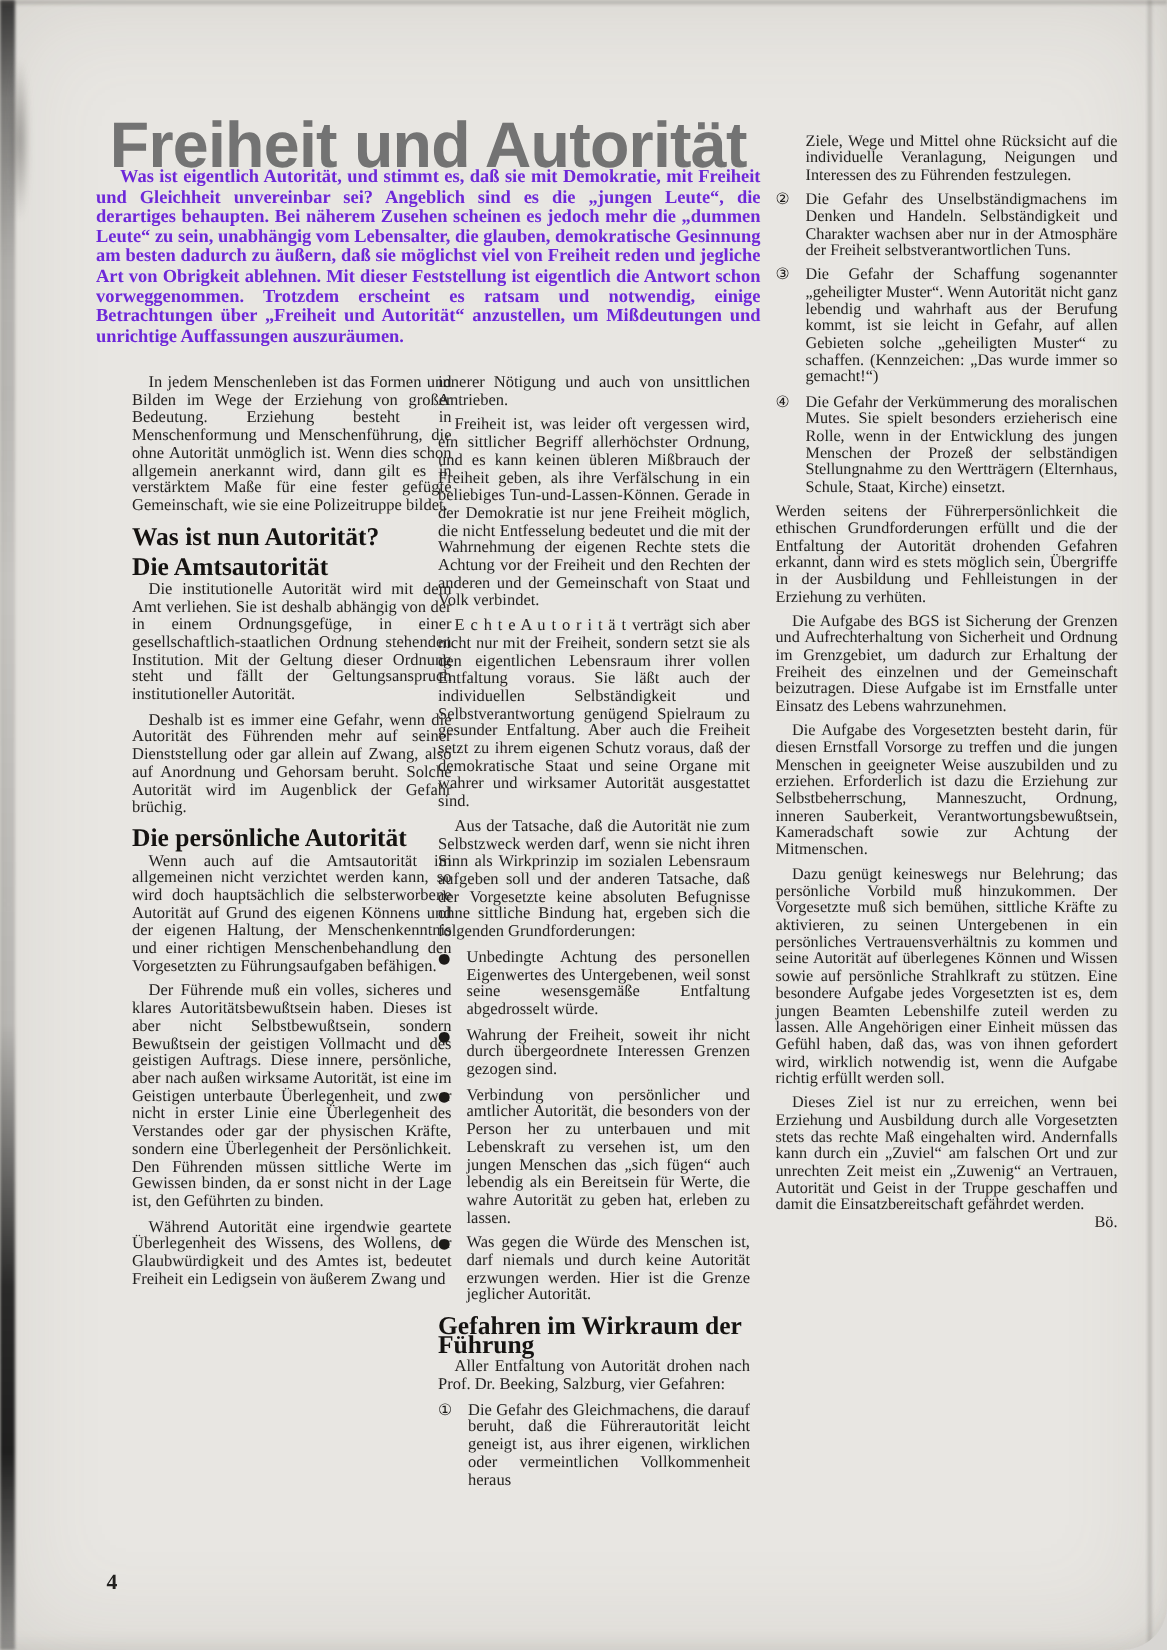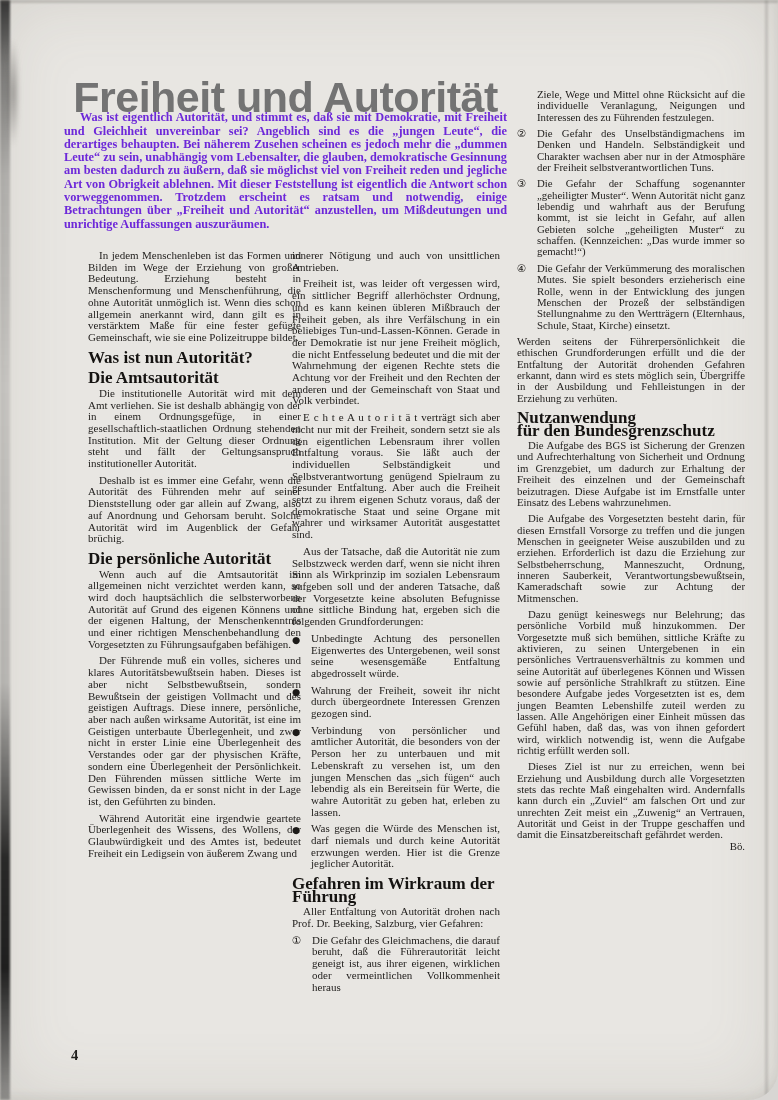--- a/index.html
+++ b/index.html
@@ -141,22 +141,20 @@
       </div>
       <div class="item num">
         <span class="marker">③</span>
         <span class="item-text">Die Gefahr der Schaffung sogenannter „geheiligter Muster“. Wenn Autorität nicht ganz lebendig und wahrhaft aus der Berufung kommt, ist sie leicht in Gefahr, auf allen Gebieten solche „geheiligten Muster“ zu schaffen. (Kennzeichen: „Das wurde immer so gemacht!“)</span>
       </div>
       <div class="item num">
         <span class="marker">④</span>
         <span class="item-text">Die Gefahr der Verkümmerung des moralischen Mutes. Sie spielt besonders erzieherisch eine Rolle, wenn in der Entwicklung des jungen Menschen der Prozeß der selbständigen Stellungnahme zu den Wertträgern (Elternhaus, Schule, Staat, Kirche) einsetzt.</span>
       </div>
       <p class="para cont">Werden seitens der Führerpersönlichkeit die ethischen Grundforderungen erfüllt und die der Entfaltung der Autorität drohenden Gefahren erkannt, dann wird es stets möglich sein, Übergriffe in der Ausbildung und Fehlleistungen in der Erziehung zu verhüten.</p>
-      <h3 class="col-heading">Nutzanwendung
-für den Bundesgrenzschutz</h3>
       <p class="para ">Die Aufgabe des BGS ist Sicherung der Grenzen und Aufrechterhaltung von Sicherheit und Ordnung im Grenzgebiet, um dadurch zur Erhaltung der Freiheit des einzelnen und der Gemeinschaft beizutragen. Diese Aufgabe ist im Ernstfalle unter Einsatz des Lebens wahrzunehmen.</p>
       <p class="para ">Die Aufgabe des Vorgesetzten besteht darin, für diesen Ernstfall Vorsorge zu treffen und die jungen Menschen in geeigneter Weise auszubilden und zu erziehen. Erforderlich ist dazu die Erziehung zur Selbstbeherrschung, Manneszucht, Ordnung, inneren Sauberkeit, Verantwortungsbewußtsein, Kameradschaft sowie zur Achtung der Mitmenschen.</p>
       <p class="para ">Dazu genügt keineswegs nur Belehrung; das persönliche Vorbild muß hinzukommen. Der Vorgesetzte muß sich bemühen, sittliche Kräfte zu aktivieren, zu seinen Untergebenen in ein persönliches Vertrauensverhältnis zu kommen und seine Autorität auf überlegenes Können und Wissen sowie auf persönliche Strahlkraft zu stützen. Eine besondere Aufgabe jedes Vorgesetzten ist es, dem jungen Beamten Lebenshilfe zuteil werden zu lassen. Alle Angehörigen einer Einheit müssen das Gefühl haben, daß das, was von ihnen gefordert wird, wirklich notwendig ist, wenn die Aufgabe richtig erfüllt werden soll.</p>
       <p class="para ">Dieses Ziel ist nur zu erreichen, wenn bei Erziehung und Ausbildung durch alle Vorgesetzten stets das rechte Maß eingehalten wird. Andernfalls kann durch ein „Zuviel“ am falschen Ort und zur unrechten Zeit meist ein „Zuwenig“ an Vertrauen, Autorität und Geist in der Truppe geschaffen und damit die Einsatzbereitschaft gefährdet werden.<span class="sig">Bö.</span></p>
     </div>
 
   <div class="page-number">4</div>
 </div>
 
 </body></html>

